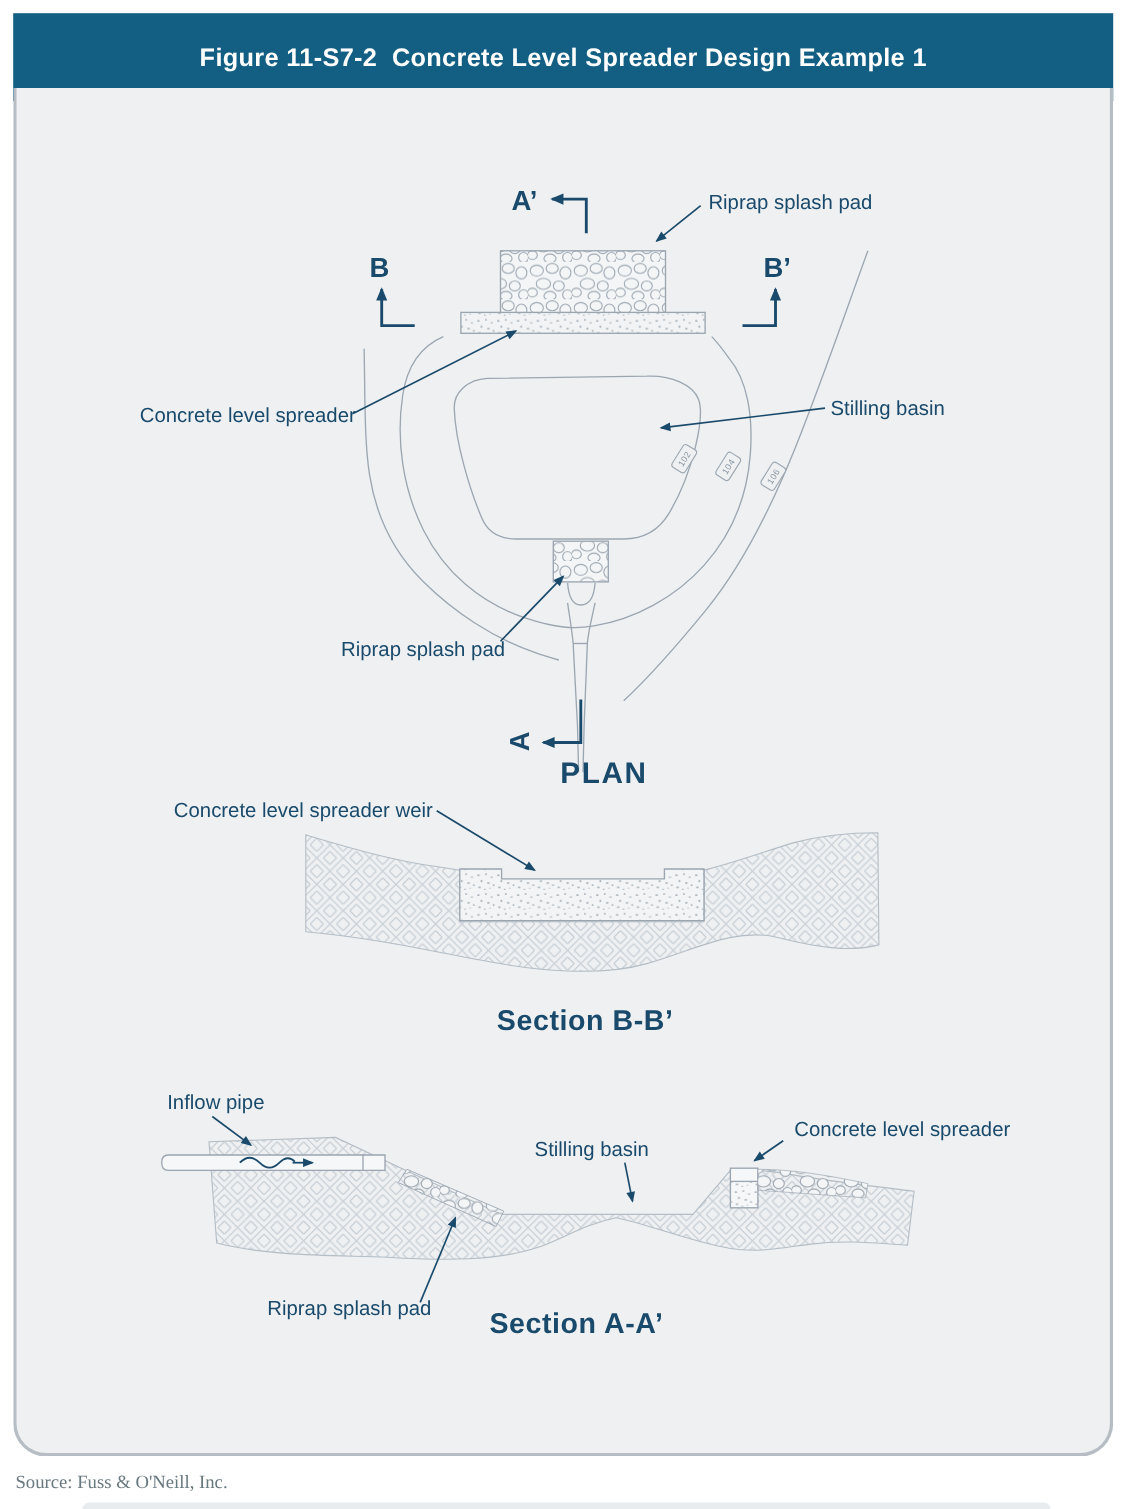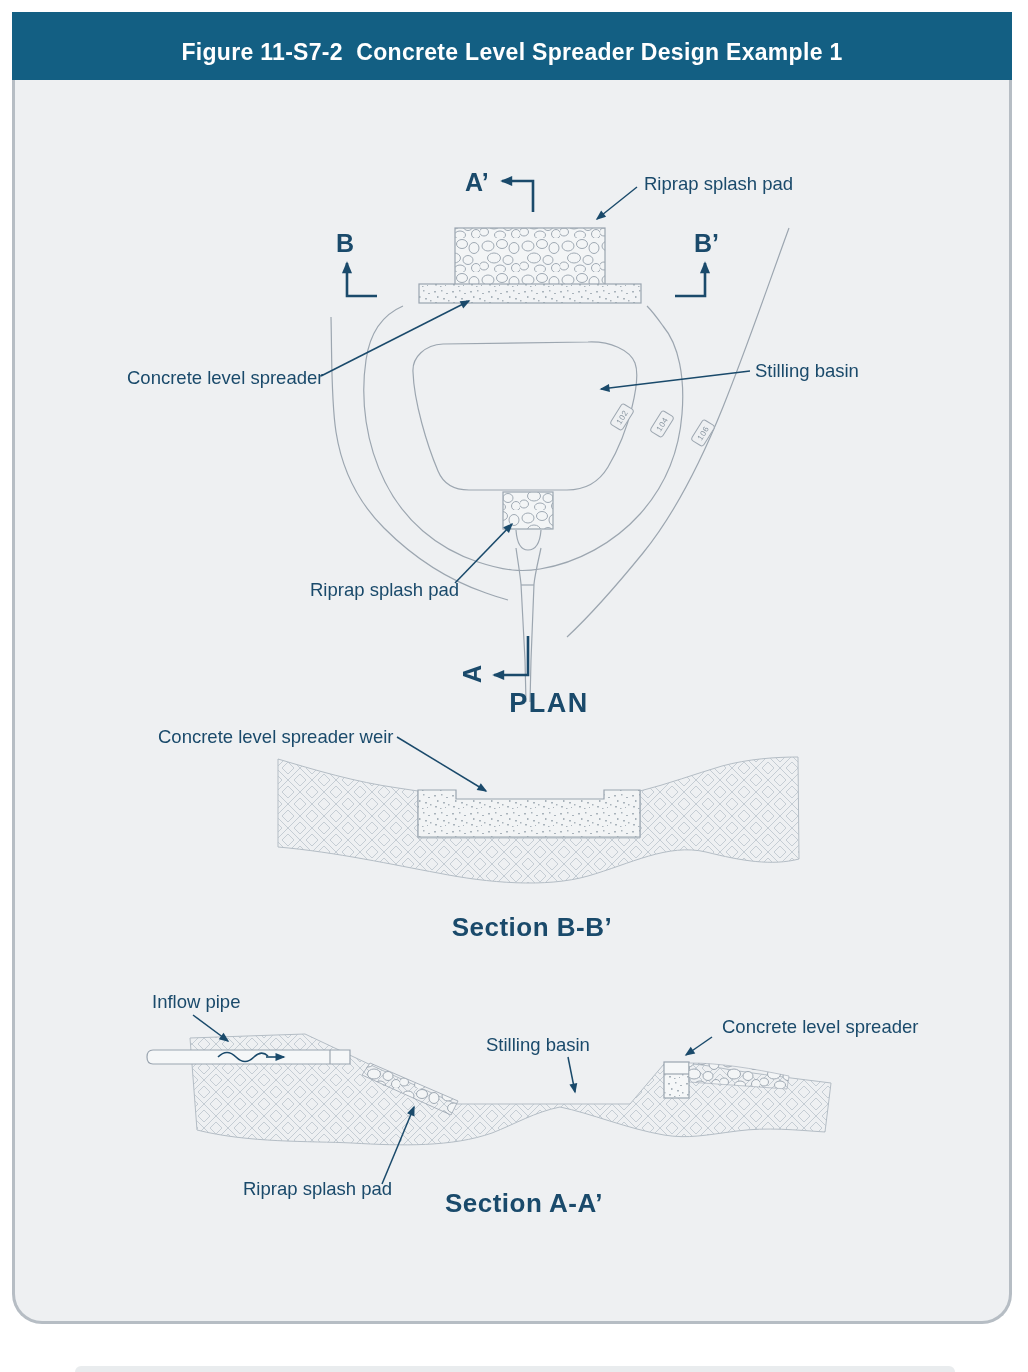--- a/index.html
+++ b/index.html
@@ -224,14 +224,15 @@
       </g>
       <g>
         <path class="ln-lead" d="M 382 1184 L 414 1107" marker-end="url(#arrLead)"></path>
         <text class="t-lbl" x="243" y="1195">Riprap splash pad</text>
       </g>
 
       <text class="t-title" x="524" y="1212" text-anchor="middle">Section A-A’</text>
     </g>
   </svg>
 
+  <div class="source-note">Source: Fuss &amp; O'Neill, Inc.</div>
   <div class="next-block-hint"></div>
 </div>
 
 </body></html>

